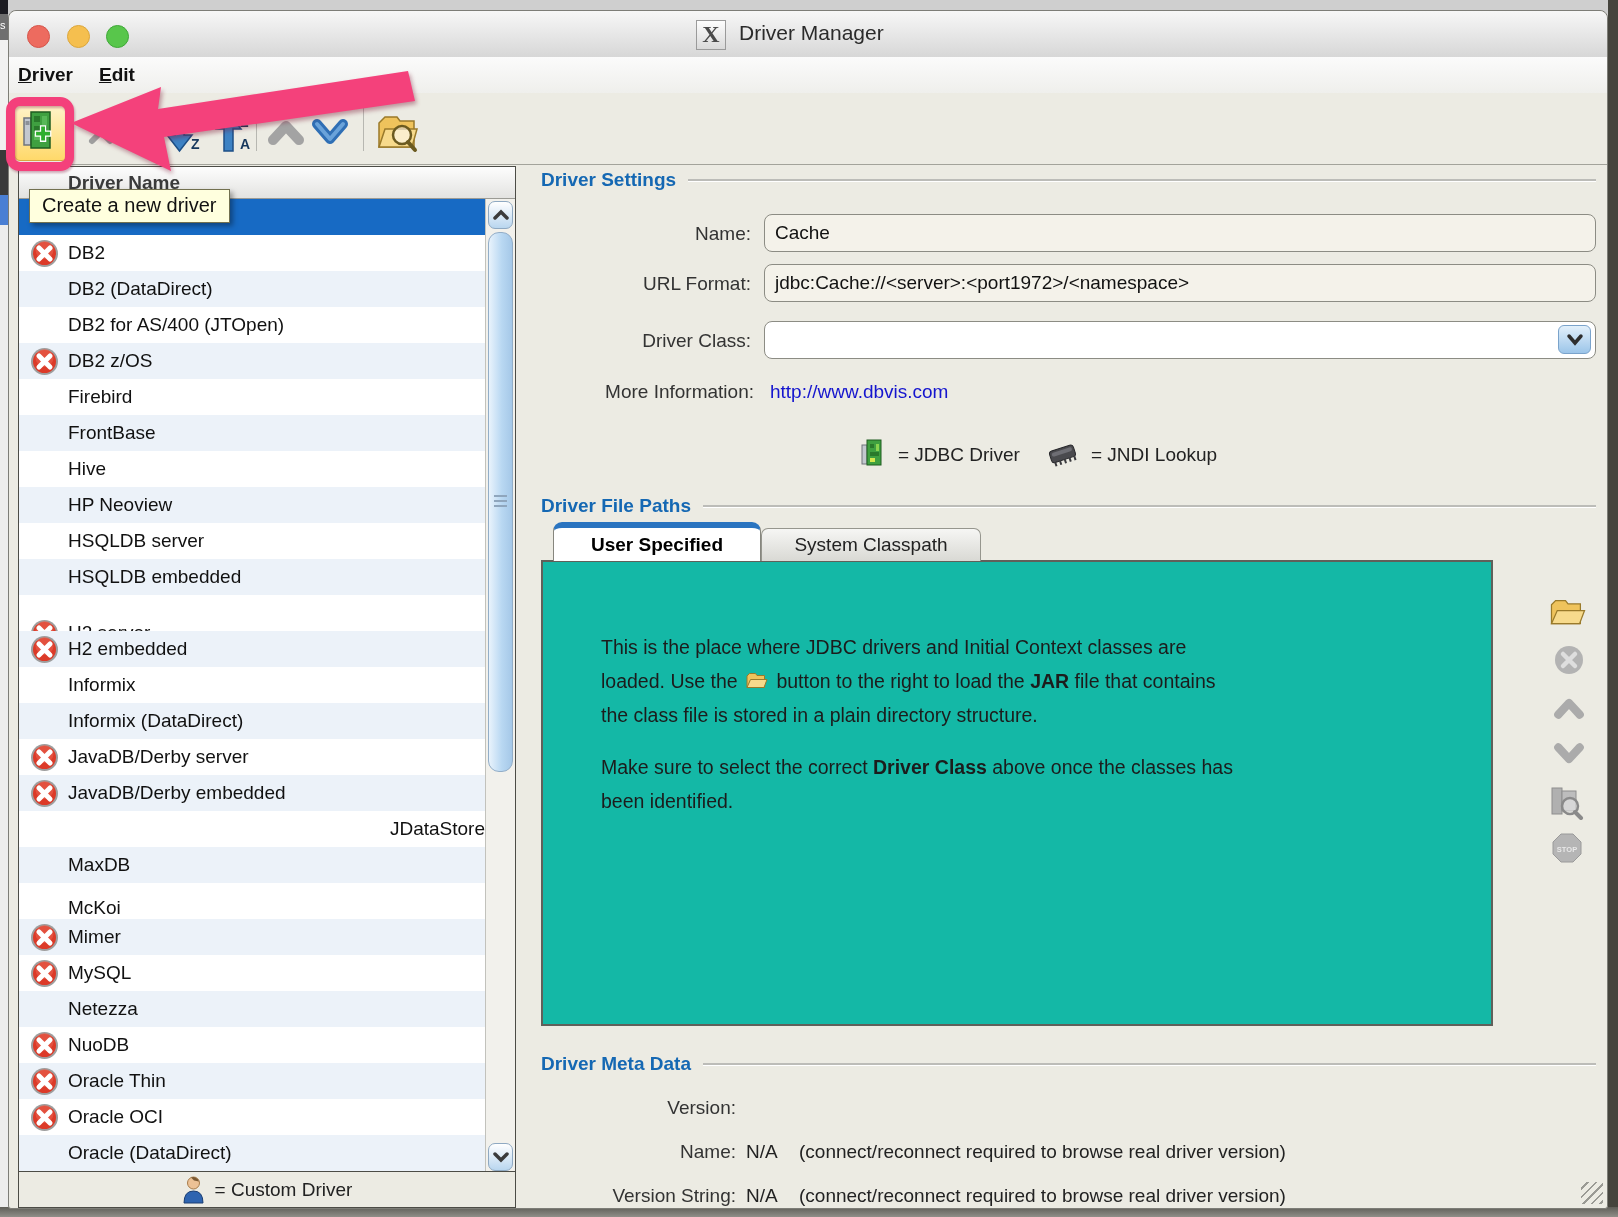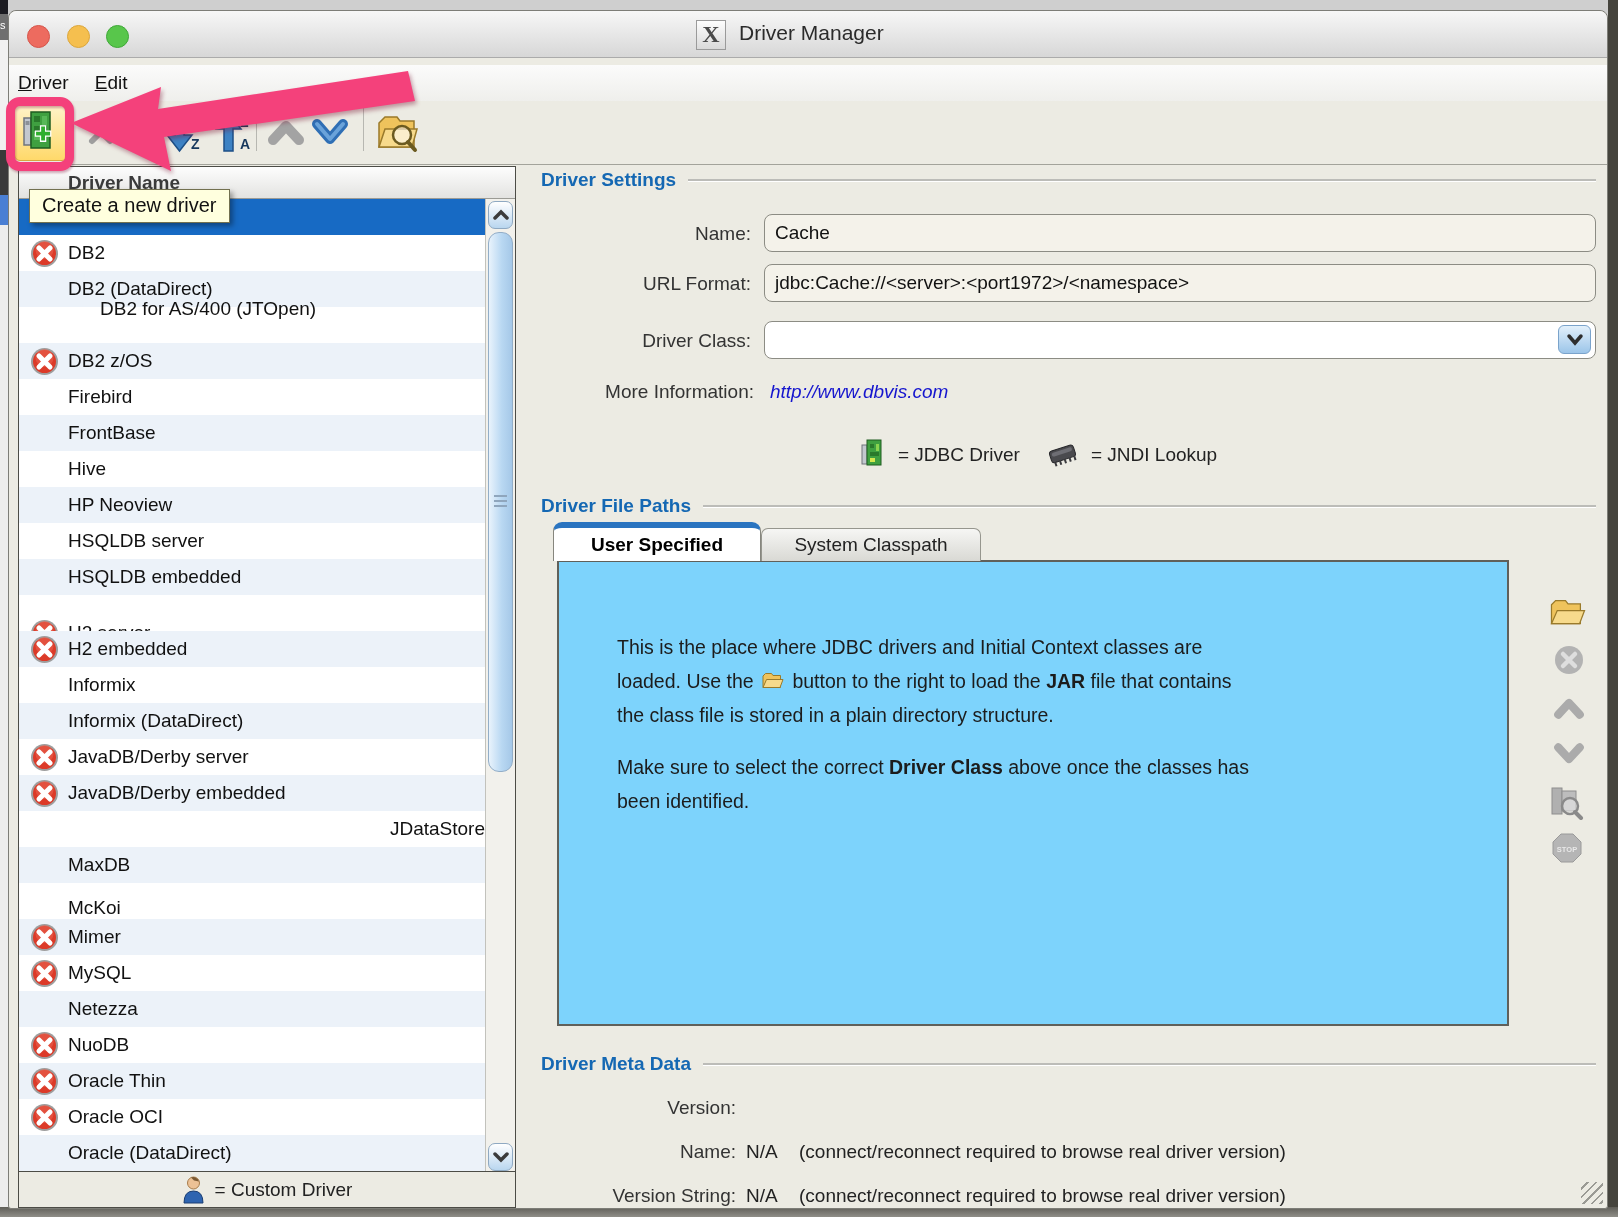--- a/index.html
+++ b/index.html
@@ -24,23 +24,23 @@
   .traffic{position:absolute;top:14px;width:21px;height:21px;border-radius:50%;}
   #btn-close{left:18px;background:#ED6B5F;border:1px solid #D5554A;}
   #btn-min{left:58px;background:#F5BF4F;border:1px solid #DBA63C;}
   #btn-max{left:97px;background:#58C64B;border:1px solid #3FA838;}
   #title-icon{left:687px;top:9px;width:28px;height:28px;border:1px solid #9a9a9a;
      background:linear-gradient(#fdfdfd,#d9d9d9);text-align:center;line-height:26px;
      font-family:"Liberation Serif","DejaVu Serif",serif;font-size:24px;font-weight:bold;color:#4a4a4a;}
   #title-text{left:730px;top:10px;font-size:21px;color:#2b2b2b;}
 
   
-  #menubar{left:0;top:54px;width:100%;height:36px;
+  #menubar{left:0;top:46px;width:100%;height:36px;
      background:linear-gradient(#fbfbfb,#efefec);display:flex;align-items:center;
-     padding-left:9px;box-sizing:border-box;gap:26px;}
+     padding-left:9px;box-sizing:border-box;gap:26px;font-weight:bold;}
   .menu-item{font-size:19px;color:#111;}
   .menu-item u{text-decoration:underline;}
 
   
   #toolbar{left:0;top:82px;width:100%;height:71px;border-bottom:1px solid #a3a39b;}
   .tsep{position:absolute;top:14px;width:1px;height:44px;background:#b7b7b1;}
   .ticon{position:absolute;}
   #create-btn{left:5px;top:10px;width:52px;height:56px;border:1px solid #d8a83e;border-radius:6px;
      background:linear-gradient(#fff5cc,#ffd96a);display:flex;align-items:center;justify-content:center;}
 
@@ -77,37 +77,37 @@
   .group-title{font-size:19px;font-weight:bold;color:var(--accent);white-space:nowrap;}
   .group-line{flex:1;height:2px;margin:10px 0 0 12px;background:#bcbcb8;box-shadow:0 1px 0 #fff;}
   .flabel{position:absolute;width:242px;text-align:right;font-size:19px;color:#333;}
   .tfield{position:absolute;left:755px;width:832px;height:38px;box-sizing:border-box;
      border:1.5px solid #8c8c84;border-radius:8px;background:#F4F2EA;
      font-size:19px;color:#111;padding:0 10px;line-height:35px;white-space:nowrap;overflow:hidden;}
   #class-field{background:#fff;}
   #class-btn{position:absolute;right:4px;top:3px;width:33px;height:29px;border-radius:6px;
      background:linear-gradient(#e2f0fb,#9cc5e9);border:1px solid #7aa3cb;box-sizing:border-box;
      display:flex;align-items:center;justify-content:center;}
-  #info-link{position:absolute;left:761px;font-size:19px;color:var(--link);font-style:italic;}
+  #info-link{position:absolute;left:761px;font-size:19px;color:var(--link);}
 
   
   #legend-row{left:852px;top:428px;display:flex;align-items:center;gap:12px;font-size:19px;color:#222;}
 
   
   .tab{position:absolute;box-sizing:border-box;font-size:19px;display:flex;align-items:center;justify-content:center;}
   #tab-user{left:544px;top:511px;width:208px;height:39px;background:#fff;
      border:1px solid #86867e;border-bottom:none;border-top:6px solid #2a74c0;
      border-radius:9px 9px 0 0;font-weight:bold;color:#000;z-index:3;}
   #tab-system{left:752px;top:517px;width:220px;height:33px;
      background:linear-gradient(#f6f6f4,#d9d9d4);border:1px solid #96968e;border-bottom:none;
      border-radius:7px 7px 0 0;color:#222;z-index:2;}
 
   
-  #filepath-panel{left:532px;top:549px;width:952px;height:466px;background:#7dd3fc;
-     border:2px solid #60605a;box-sizing:border-box;z-index:1;margin-left:16px;}
+  #filepath-panel{left:532px;top:549px;width:952px;height:466px;background:#14b8a6;
+     border:2px solid #60605a;box-sizing:border-box;z-index:1;}
   #filepath-text{position:absolute;left:58px;top:68px;font-size:19.5px;color:#1c1c1c;}
   .txt-line{height:34px;line-height:34px;white-space:nowrap;}
   .txt-gap{height:18px;}
   .inline-folder{display:inline-block;width:24px;height:20px;vertical-align:-3px;margin:0 2px;}
 
   
   .colicon{position:absolute;left:1540px;}
 
   
   .meta-label{position:absolute;width:227px;text-align:right;font-size:19px;color:#333;left:500px;}
@@ -237,21 +237,21 @@
       <path d="M9 9 L20 20 M20 9 L9 20" stroke="#fff" stroke-width="5" stroke-linecap="round"></path>
     </svg>
 
     <span class="dl">DB2</span>
   </div>
         <div class="drow alt" style="top: 72px;">
 
     <span class="noic"></span>
     <span class="dl">DB2 (DataDirect)</span>
   </div>
-        <div class="drow" style="top: 92px; margin-left: 32px;">
+        <div class="drow" style="top: 108px;">
 
     <span class="noic"></span>
     <span class="dl">DB2 for AS/400 (JTOpen)</span>
   </div>
         <div class="drow alt" style="top: 144px;">
     <svg class="err-ic" viewBox="0 0 29 29">
       <circle cx="14.5" cy="14.5" r="13.5" fill="#9e9e9e"></circle>
       <circle cx="14.5" cy="14.5" r="11.5" fill="#DC3A28"></circle>
       <circle cx="14.5" cy="11" r="9" fill="#E8604F" opacity="0.6"></circle>
       <path d="M9 9 L20 20 M20 9 L9 20" stroke="#fff" stroke-width="5" stroke-linecap="round"></path>

